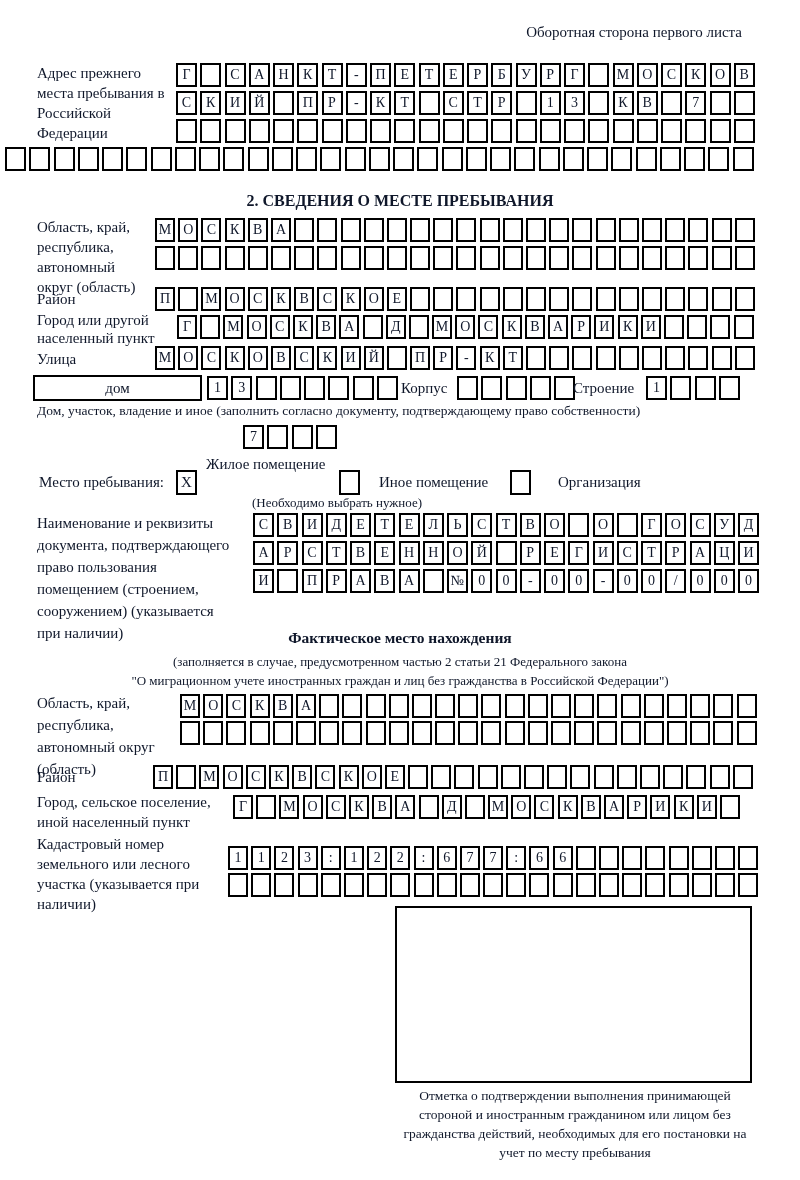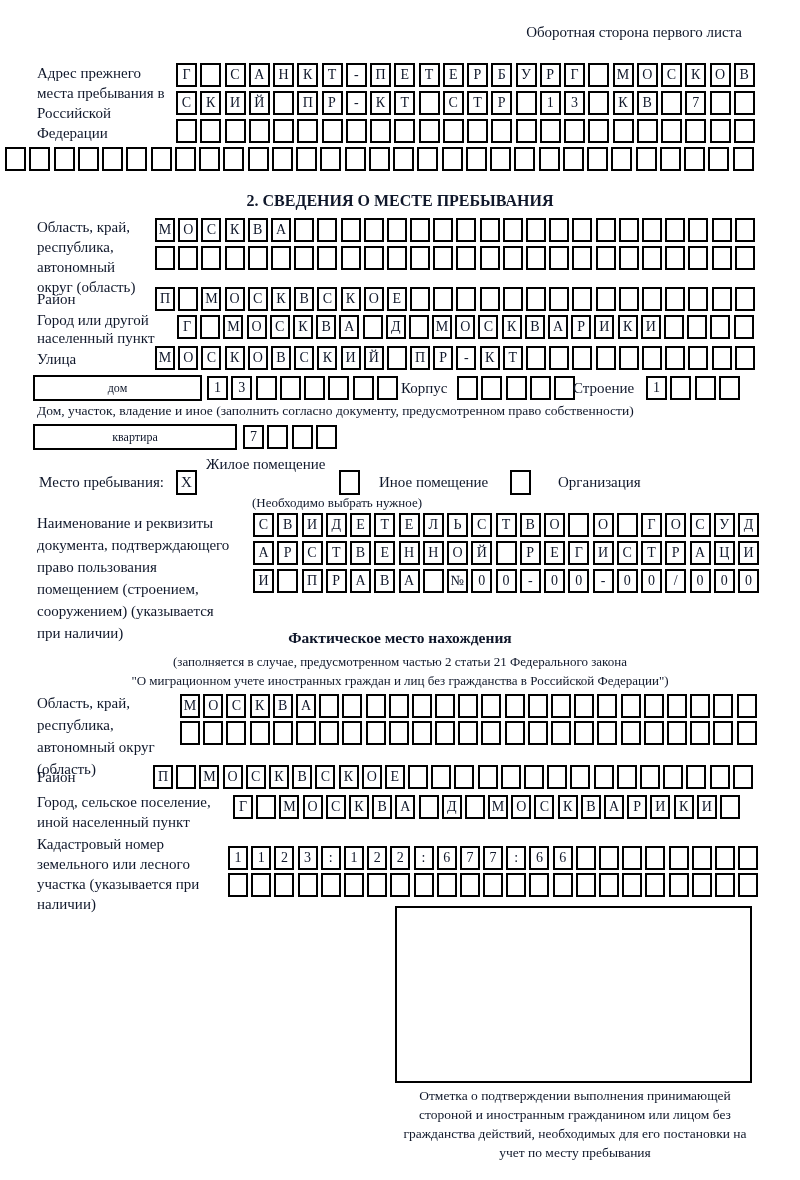--- a/index.html
+++ b/index.html
@@ -13,21 +13,21 @@
   .center{text-align:center;}
   .title{font-size:16px;font-weight:bold;text-align:center;width:800px;}
   .cellrow{display:flex;}
   .p24{column-gap:3.25px;}
   .p23{column-gap:3.2px;}
   .cell{display:inline-block;box-sizing:border-box;flex:none;border:2px solid #000;
         background:#fff;height:24px;text-align:center;font-size:14px;line-height:20px;}
   .p24 .cell{width:21px;}
   .p23 .cell{width:20px;}
   .fieldbox{box-sizing:border-box;border:2px solid #000;height:26px;text-align:center;
-        font-size:12px;line-height:22px;background:#fff;}
+        font-size:15px;line-height:22px;background:#fff;}
   .checkbox{box-sizing:border-box;border:2px solid #000;width:21px;height:25px;text-align:center;
         font-size:15px;line-height:21px;background:#fff;}
   .stampbox{box-sizing:border-box;border:2px solid #000;background:#fff;}
 </style>
 </head>
 <body>
 
 <div class="page">
 
   <div class="abs hdr" style="top:24px;right:58px;">Оборотная сторона первого листа</div>
@@ -313,23 +313,22 @@
       <span class="cell"></span>
       <span class="cell"></span>
     </div>
   <div class="abs lbl" style="top:378px;left:573px;">Строение</div>
   <div class="abs cellrow p24" style="top:376px;left:646px;">
       <span class="cell">1</span>
       <span class="cell"></span>
       <span class="cell"></span>
       <span class="cell"></span>
     </div>
-  <div class="abs cap cap15" style="top:403px;left:37px;width:740px;">Дом, участок, владение и иное (заполнить согласно документу, предусмотренном право собственности)</div>
-
-  <div class="abs fieldbox" style="top:424px;left:33px;width:204px;">квартира</div>
+  <div class="abs cap cap15" style="top:403px;left:37px;width:740px;">Дом, участок, владение и иное (заполнить согласно документу, подтверждающему право собственности)</div>
+
   <div class="abs cellrow p24" style="top:425px;left:243px;">
       <span class="cell">7</span>
       <span class="cell"></span>
       <span class="cell"></span>
       <span class="cell"></span>
     </div>
 
   <div class="abs lbl" style="top:472px;left:39px;">Место пребывания:</div>
   <div class="abs checkbox" style="top:470px;left:176px;">X</div>
   <div class="abs lbl" style="top:454px;left:206px;">Жилое помещение</div>

